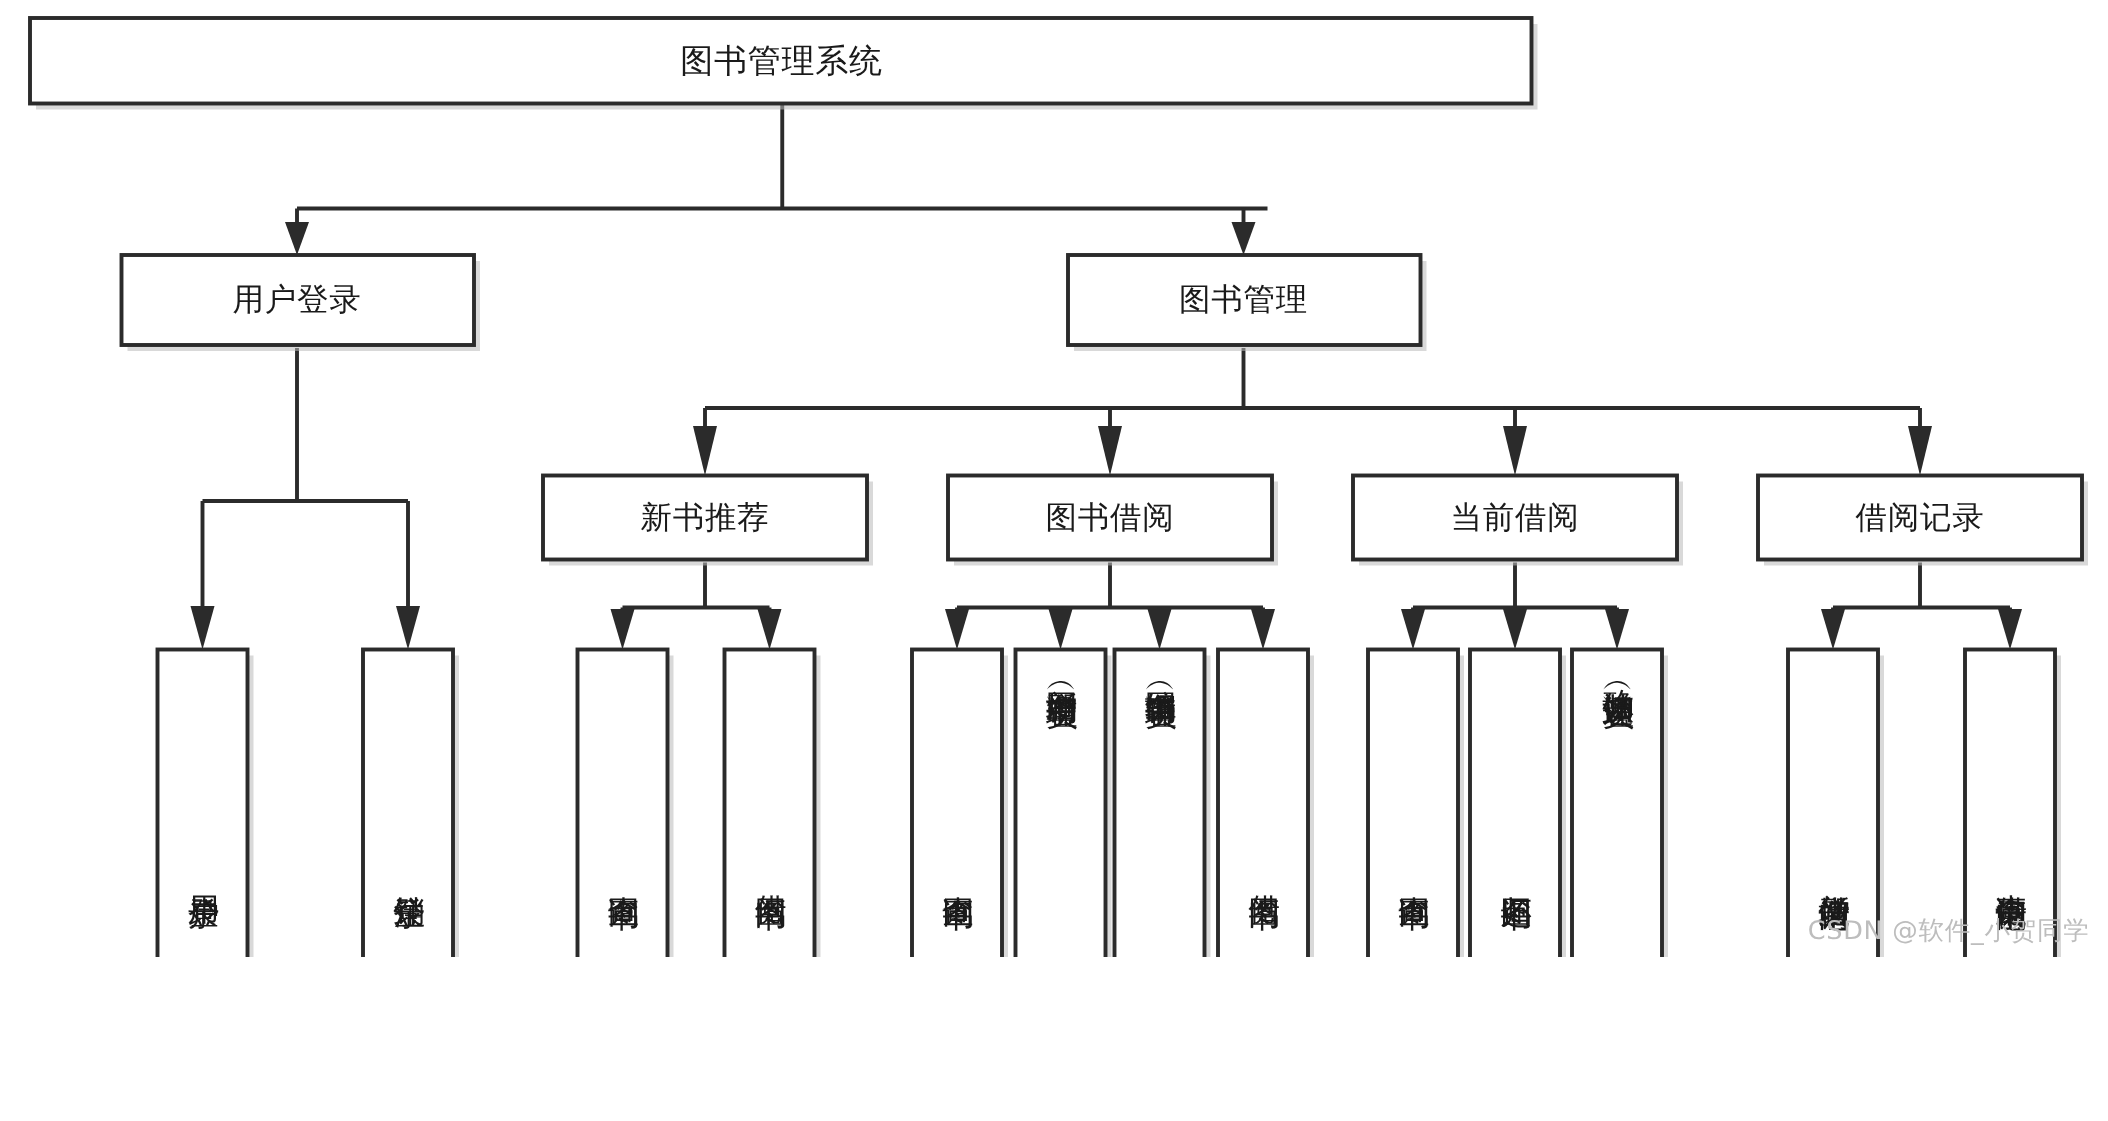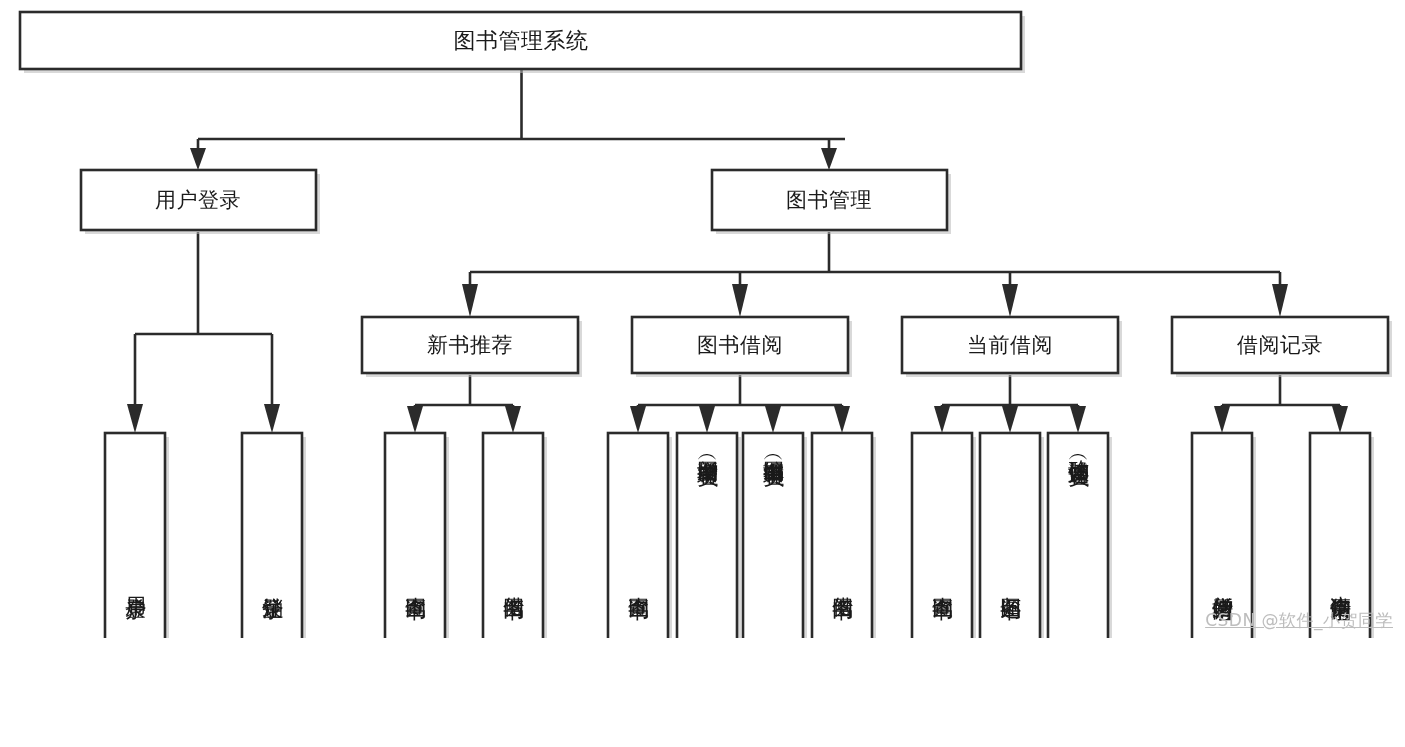--- a/index.html
+++ b/index.html
@@ -80,21 +80,20 @@
   }
   #watermark {
     position: absolute;
     right: 12px;
     bottom: 6px;
     font-family: "DejaVu Sans", "Liberation Sans", sans-serif;
     font-size: 17px;
     color: #bdbdbd;
     letter-spacing: 0.5px;
     user-select: none;
-    text-decoration: underline;
   }
 </style>
 </head>
 <body>
 
 <div id="diagram-root">
 
   <svg id="tree-svg" viewBox="0 0 1405 747" xmlns="http://www.w3.org/2000/svg">
 
     <g>

